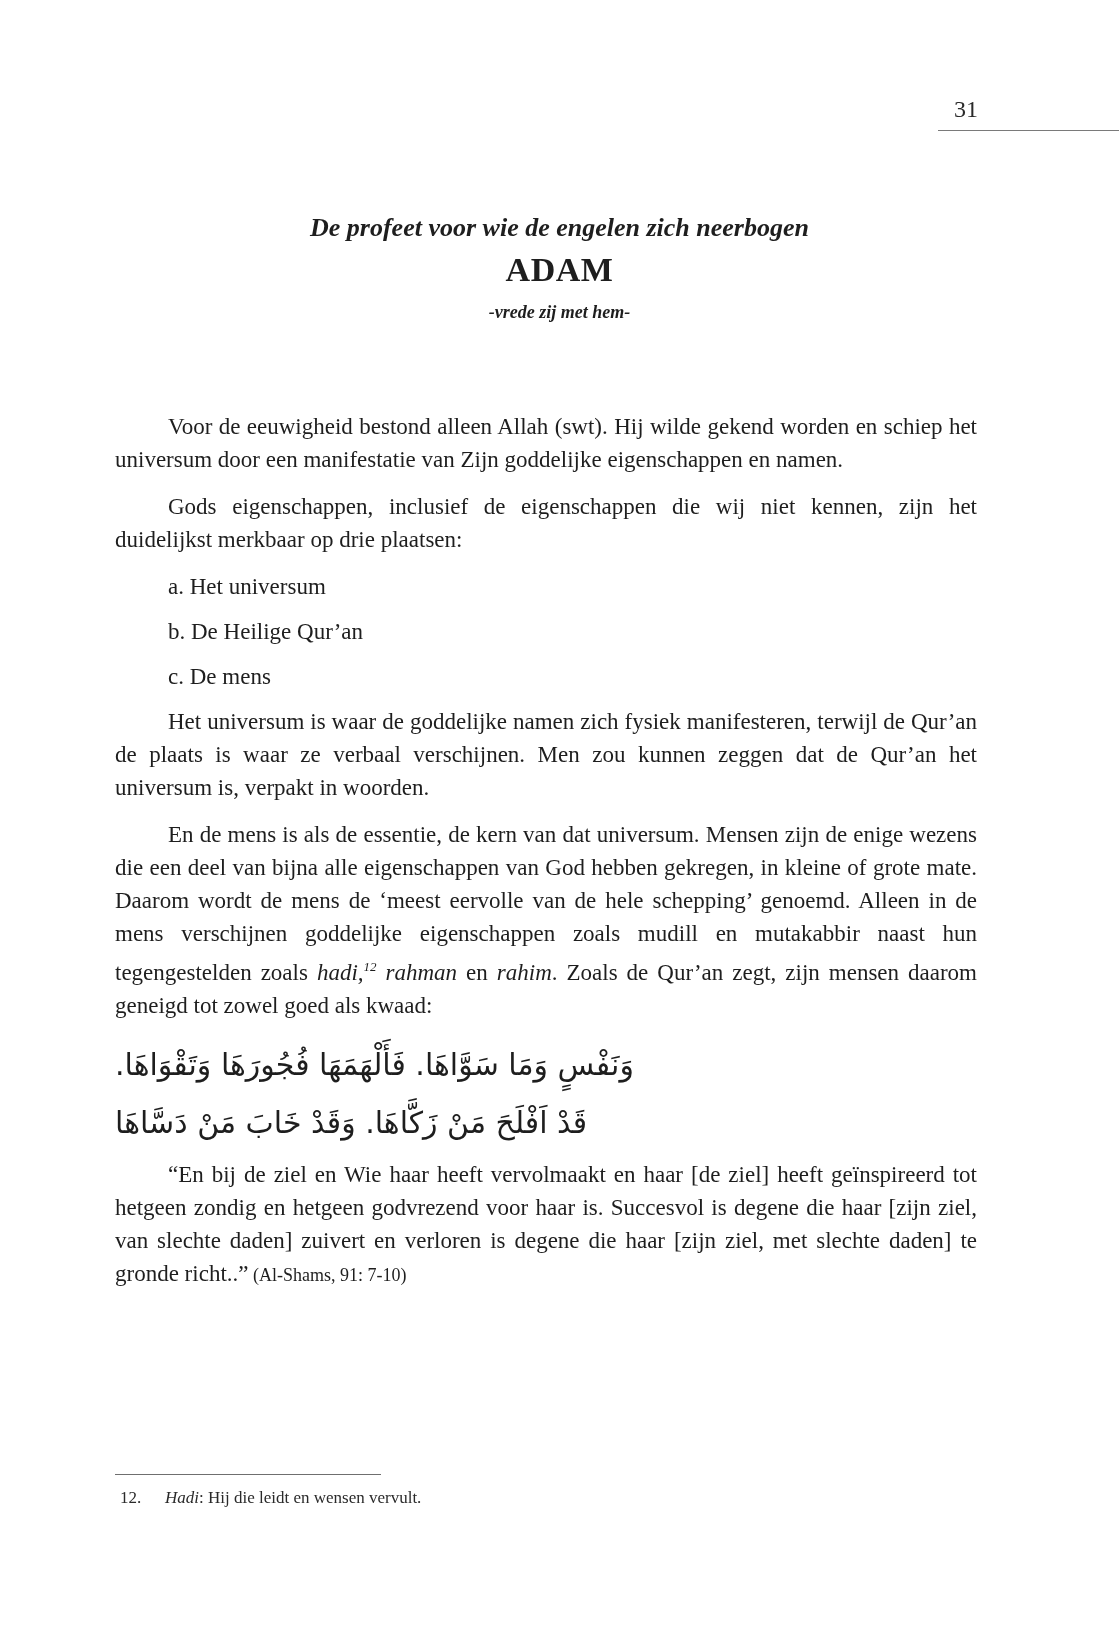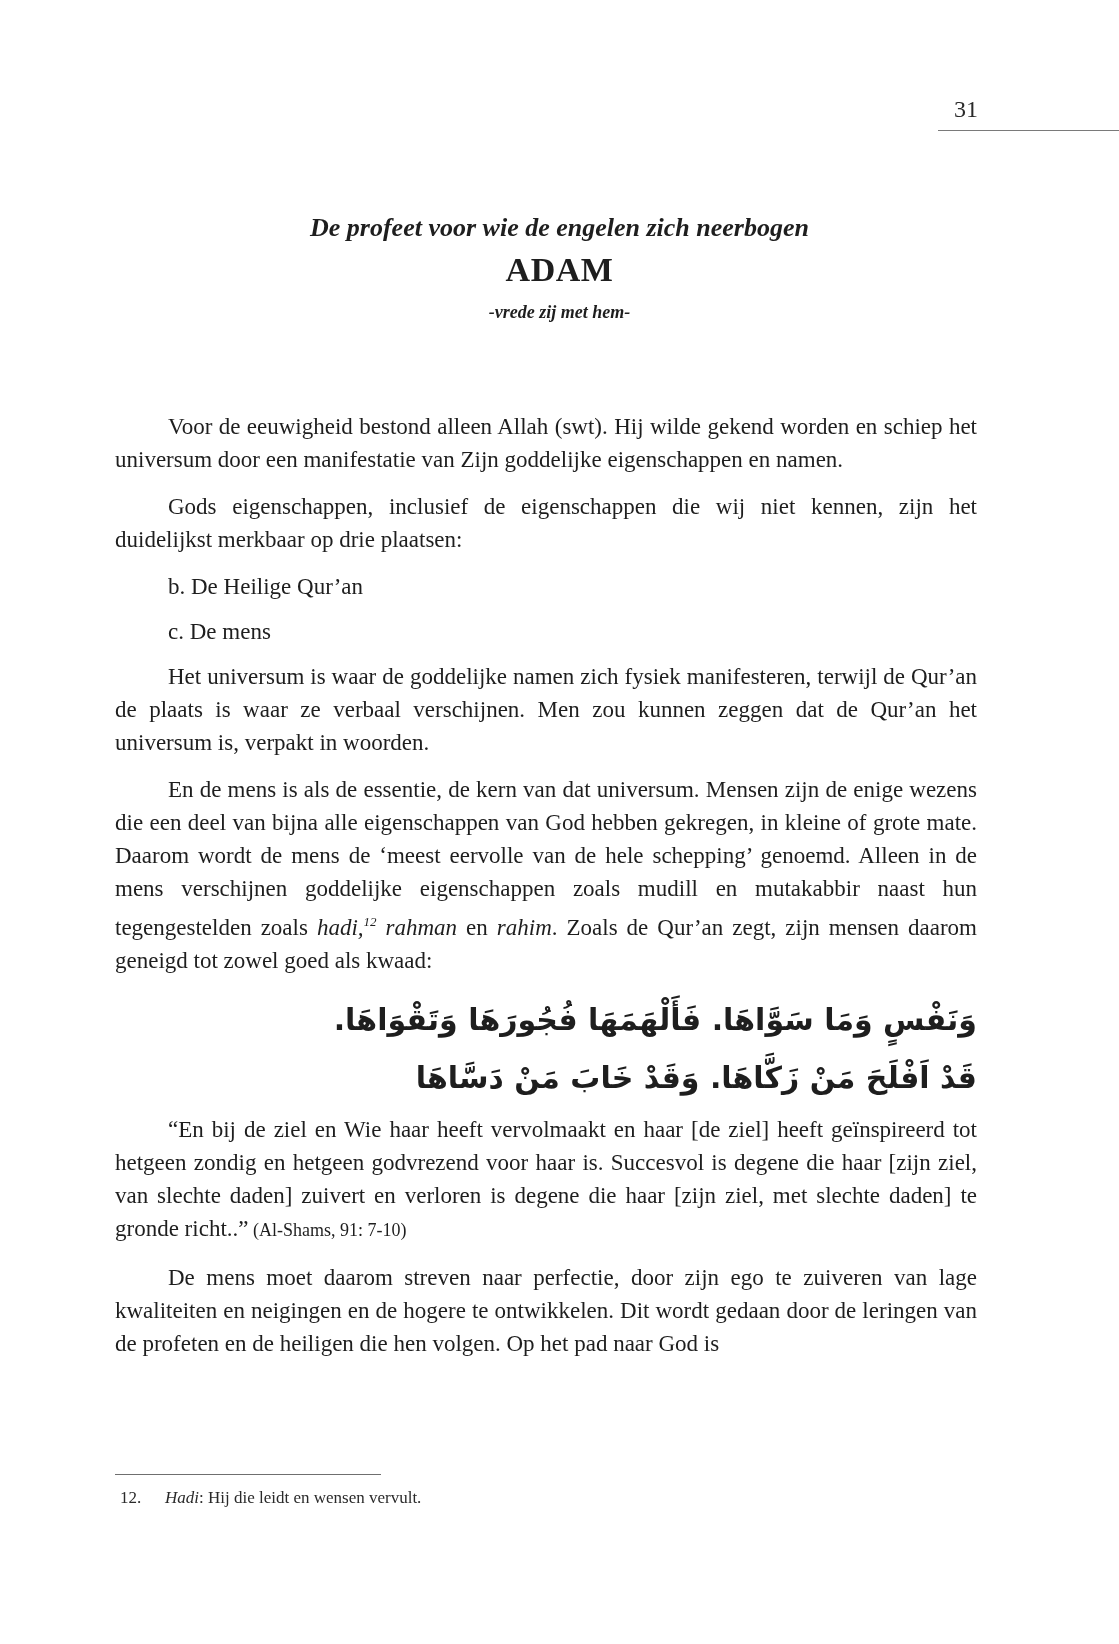--- a/index.html
+++ b/index.html
@@ -11,22 +11,22 @@
   .chapter { position: absolute; left: 0; width: 1119px; text-align: center; top: 168px; }
   .chapter .subtitle-top { font-style: italic; font-weight: bold; font-size: 26px; line-height: 36px; margin-top: 42px; }
   .chapter .main-title { font-weight: bold; font-size: 34px; line-height: 48px; letter-spacing: 0.5px; }
   .chapter .subtitle-bottom { font-style: italic; font-weight: bold; font-size: 18px; line-height: 36px; }
 
   .text-block { position: absolute; left: 115px; width: 862px; font-size: 23px; line-height: 33px;
                 text-align: justify; }
   .text-block p { margin: 0 0 14px 0; text-indent: 53px; }
   .text-block p.list-item { text-indent: 0; padding-left: 53px; margin-bottom: 12px; }
   .text-block sup { font-size: 13px; font-style: italic; }
-  .arabic { direction: rtl; text-align: right; font-family: "DejaVu Sans", sans-serif;
-            font-size: 30px; line-height: 58px; margin: 6px 0 6px 0; text-indent: 0; font-weight: bold; }
+  .arabic { direction: rtl; text-align: left; font-family: "DejaVu Sans", sans-serif;
+            font-size: 30px; line-height: 58px; margin: 6px 0 6px 0; text-indent: 0; }
   .quote { font-weight: normal; margin-top: 46px; }
   .citation { font-weight: normal; font-size: 18px; }
   .footnote-rule { position: absolute; left: 115px; top: 1474px; width: 266px; height: 0;
                    border-top: 1.5px solid #6f6f6f; }
   .footnote { position: absolute; left: 120px; top: 1488px; font-size: 17px; color: #2a2a2a; }
   .footnote .fn-num { display: inline-block; width: 45px; }
 </style>
 </head>
 <body>
 
@@ -35,28 +35,28 @@
 
 <div class="chapter">
   <div class="subtitle-top">De profeet voor wie de engelen zich neerbogen</div>
   <div class="main-title">ADAM</div>
   <div class="subtitle-bottom">-vrede zij met hem-</div>
 </div>
 
 <div class="text-block" style="top:410px;">
   <p>Voor de eeuwigheid bestond alleen Allah (swt). Hij wilde gekend worden en schiep het universum door een manifestatie van Zijn goddelijke eigenschappen en namen.</p>
   <p>Gods eigenschappen, inclusief de eigenschappen die wij niet kennen, zijn het duidelijkst merkbaar op drie plaatsen:</p>
+  <p class="list-item">a. Het universum</p>
   <p class="list-item">b. De Heilige Qur’an</p>
   <p class="list-item">c. De mens</p>
   <p>Het universum is waar de goddelijke namen zich fysiek manifesteren, terwijl de Qur’an de plaats is waar ze verbaal verschijnen. Men zou kunnen zeggen dat de Qur’an het universum is, verpakt in woorden.</p>
   <p><span>En de mens is als de essentie, de kern van dat universum. Mensen zijn de enige wezens die een deel van bijna alle eigenschappen van God hebben gekregen, in kleine of grote mate. Daarom wordt de mens de ‘meest eervolle van de hele schepping’ genoemd. Alleen in de mens verschijnen goddelijke eigenschappen zoals mudill en mutakabbir naast hun tegengestelden zoals </span><em>hadi,</em><sup>12</sup> <em>rahman</em><span> en </span><em>rahim</em><span>. Zoals de Qur’an zegt, zijn mensen daarom geneigd tot zowel goed als kwaad:</span></p>
   <div class="arabic">
     <div>وَنَفْسٍ وَمَا سَوَّاهَا. فَأَلْهَمَهَا فُجُورَهَا وَتَقْوَاهَا.</div>
     <div>قَدْ اَفْلَحَ مَنْ زَكَّاهَا. وَقَدْ خَابَ مَنْ دَسَّاهَا</div>
   </div>
   <p><span class="quote">“En bij de ziel en Wie haar heeft vervolmaakt en haar [de ziel] heeft geïnspireerd tot hetgeen zondig en hetgeen godvrezend voor haar is. Succesvol is degene die haar [zijn ziel, van slechte daden] zuivert en verloren is degene die haar [zijn ziel, met slechte daden] te gronde richt..”</span><span class="citation"> (Al-Shams, 91: 7-10)</span></p>
-  <p>De mens moet daarom streven naar perfectie, door zijn ego te zuiveren van lage kwaliteiten en neigingen en de hogere te ontwikkelen. Dit wordt gedaan door de leringen van de profeten en de heiligen die hen volgen. Op het pad naar God is</p>
 </div>
 
 <div class="footnote-rule"></div>
 <div class="footnote">
   <span class="fn-num">12.</span><em>Hadi</em><span>: Hij die leidt en wensen vervult.</span>
 </div>
 
 </body></html>

